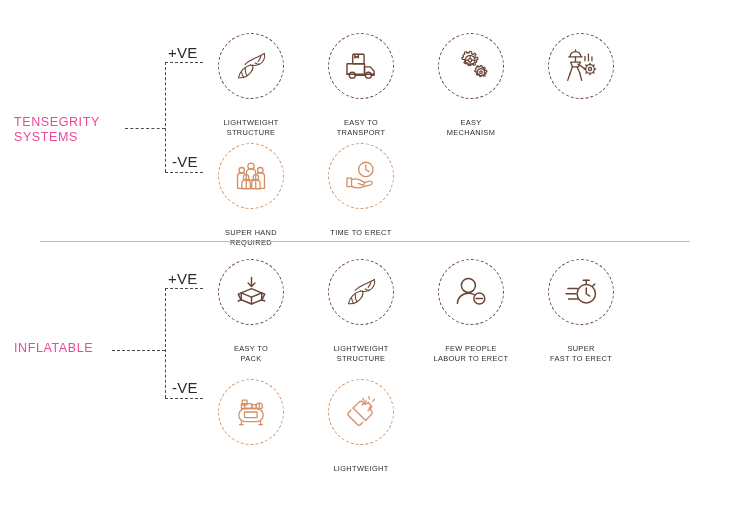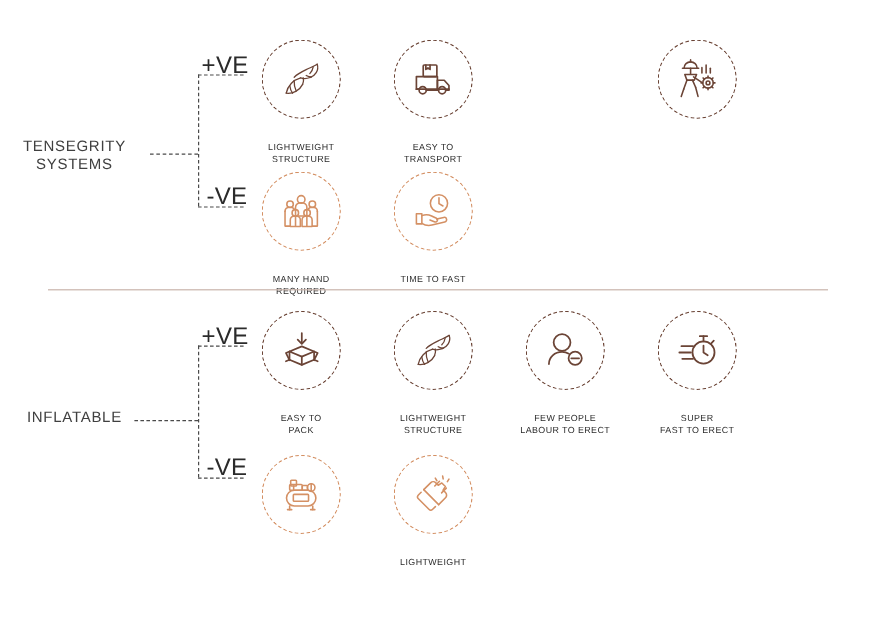--- a/index.html
+++ b/index.html
@@ -7,31 +7,31 @@
     width: 730px; height: 516px;
     background: #ffffff;
     font-family: "Liberation Sans", sans-serif;
     overflow: hidden;
   }
   #stage { position: relative; width: 730px; height: 516px; background:#fff; }
 
   
   .cat-label {
     position: absolute;
-    color: #404040;
+    color: #ec4899;
     font-size: 12.5px;
     letter-spacing: 0.6px;
     line-height: 15px;
-    text-align: center;
+    text-align: left;
     font-family: "Liberation Sans", sans-serif;
   }
   .ve-label {
     position: absolute;
     color: #2b2b2b;
-    font-size: 20px;
+    font-size: 15px;
     font-weight: 400;
     letter-spacing: 0.3px;
     font-family: "Liberation Sans", sans-serif;
   }
 
   
   .dash-h {
     position: absolute;
     height: 0;
     border-top: 1.2px dashed #4a4a4a;
@@ -126,20 +126,42 @@
         <circle cx="32.5" cy="34.5" r="3.4"></circle>
         <path d="M17.4 34.5h11.7"></path>
         <path d="M35.9 34.5H39v-1"></path>
         <path d="M8 33.5h2.6"></path>
       </svg>
     </div>
     <div class="cap">EASY TO
 TRANSPORT</div>
   </div>
 
+  <div class="cell" style="left:419px; top:33px;">
+    <div class="disc pos">
+      <svg width="41" height="41" viewBox="0 0 48 48" fill="none" stroke="#6B4436" stroke-width="1.4" stroke-linecap="round" stroke-linejoin="round">
+        <g>
+          <path d="M19 7.5l2.2.6.9-2 2.2.6-.2 2.2 2 1 1.6-1.5 1.6 1.6-1.5 1.6 1 2 2.2-.2.6 2.2-2 .9.6 2.2-2 1 .4 2.2-2.2.6-1.1-1.9-2.2.5-.9 2-2.2-.6.2-2.2-2-1-1.6 1.5-1.6-1.6 1.5-1.6-1-2-2.2.2-.6-2.2 2-.9-.6-2.2 2-1-.4-2.2 2.2-.6 1.1 1.9z"></path>
+          <circle cx="22.4" cy="16.6" r="5.6"></circle>
+          <circle cx="22.4" cy="16.6" r="1.9"></circle>
+          <path d="M22.4 11v3"></path>
+            <path d="M22.4 19.2v3"></path>
+          <path d="M16.8 16.6h3"></path>
+            <path d="M25 16.6h3"></path>
+        </g>
+        <g>
+          <path d="M32.5 23.8l1.6.5.7-1.5 1.7.5-.2 1.7 1.5.8 1.2-1.1 1.2 1.2-1.1 1.2.8 1.5 1.7-.2.5 1.7-1.5.7.4 1.7-1.5.8.3 1.6-1.7.5-.8-1.4-1.6.4-.7 1.5-1.7-.5.2-1.7-1.5-.8-1.2 1.1-1.2-1.2 1.1-1.2-.8-1.5-1.7.2-.5-1.7 1.5-.7-.4-1.7 1.5-.8-.3-1.6 1.7-.5.8 1.4z"></path>
+          <circle cx="35.1" cy="30.6" r="4.1"></circle>
+          <circle cx="35.1" cy="30.6" r="1.5"></circle>
+        </g>
+      </svg>
+    </div>
+    <div class="cap">EASY
+MECHANISM</div>
+  </div>
 
   <div class="cell" style="left:529px; top:33px;">
     <div class="disc pos">
       <svg width="42" height="42" viewBox="0 0 48 48" fill="none" stroke="#6B4436" stroke-width="1.5" stroke-linecap="round" stroke-linejoin="round">
         <path d="M11.5 13.5c0-3.4 2.8-6 6.2-6s6.2 2.6 6.2 6"></path>
         <path d="M10 13.5h15.4"></path>
         <path d="M17.7 7.5V5.6"></path>
         <path d="M17.7 13.5v5.2"></path>
         <path d="M12.2 19.5h11.2l-2.2 5.4h-7z"></path>
         <path d="M14.2 24.9l-3 8.5"></path>
@@ -176,35 +198,35 @@
         <path d="M39.4 24.2c0-2.4-2.1-3.9-4.8-3.9-1.5 0-2.8.5-3.7 1.2"></path>
         <path d="M39.4 24.2v14h-4.6"></path>
         <circle cx="18.4" cy="25.6" r="3.1"></circle>
         <path d="M13.6 32.4c0-2.4 2.1-3.9 4.8-3.9s4.8 1.5 4.8 3.9v6.2h-9.6z"></path>
         <circle cx="29.6" cy="25.6" r="3.1"></circle>
         <path d="M24.8 32.4c0-2.4 2.1-3.9 4.8-3.9s4.8 1.5 4.8 3.9v6.2h-9.6z"></path>
         <path d="M18.6 28.6v9.8"></path>
           <path d="M29.4 28.6v9.8"></path>
       </svg>
     </div>
-    <div class="cap">MANY HAND
+    <div class="cap">SUPER HAND
 REQUIRED</div>
   </div>
 
   <div class="cell" style="left:309px; top:143px;">
     <div class="disc neg">
       <svg width="42" height="42" viewBox="0 0 48 48" fill="none" stroke="#D49064" stroke-width="1.5" stroke-linecap="round" stroke-linejoin="round">
         <circle cx="29.5" cy="16.5" r="8.2"></circle>
         <path d="M29.5 11.2v5.6l3.8 2.2"></path>
         <path d="M8 26.5h5.2v9.6H8z"></path>
         <path d="M13.2 28.2c3.2-1.3 6.6-1 9.3.3l4.6 2.2c1 .5 1.3 1.7.7 2.6-.5.9-1.7 1.2-2.7.8l-4.2-1.7"></path>
         <path d="M13.2 35.6c2.8 1.8 6.3 2.4 9.6 1.6l12.2-3c1.3-.3 2.1-1.6 1.7-2.8-.3-1.1-1.5-1.8-2.7-1.5l-6.6 1.6"></path>
       </svg>
     </div>
-    <div class="cap">TIME TO FAST</div>
+    <div class="cap">TIME TO ERECT</div>
   </div>
 
   <div class="divider" style="left:40px; top:241px; width:650px;"></div>
 
   <div class="cat-label" style="left:14px; top:341px; width:96px;">INFLATABLE</div>
 
   <div class="dash-h" style="left:112px; top:350px; width:53px;"></div>
   <div class="dash-v" style="left:165px; top:288px; height:110px;"></div>
   <div class="dash-h" style="left:165px; top:288px; width:38px;"></div>
   <div class="dash-h" style="left:165px; top:398px; width:38px;"></div>

